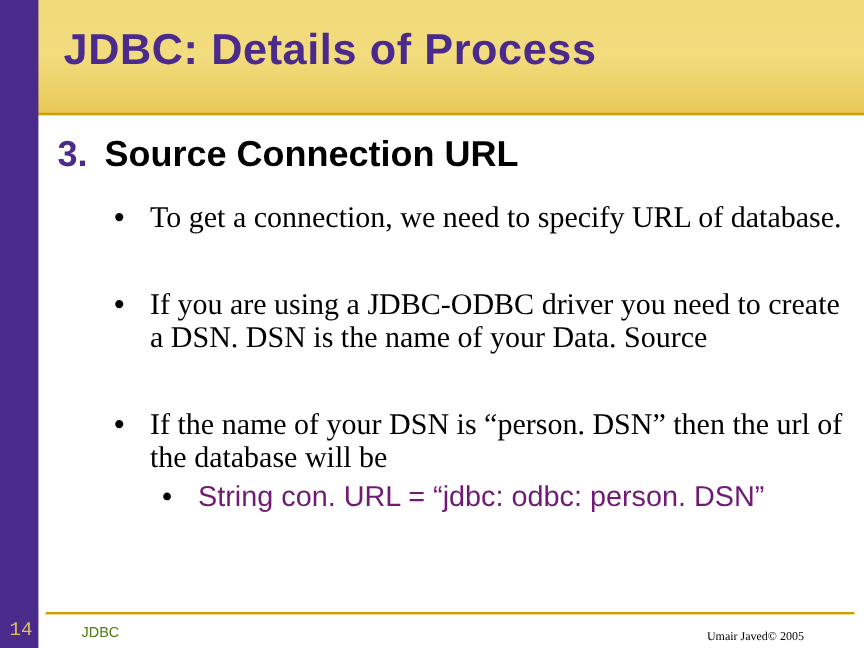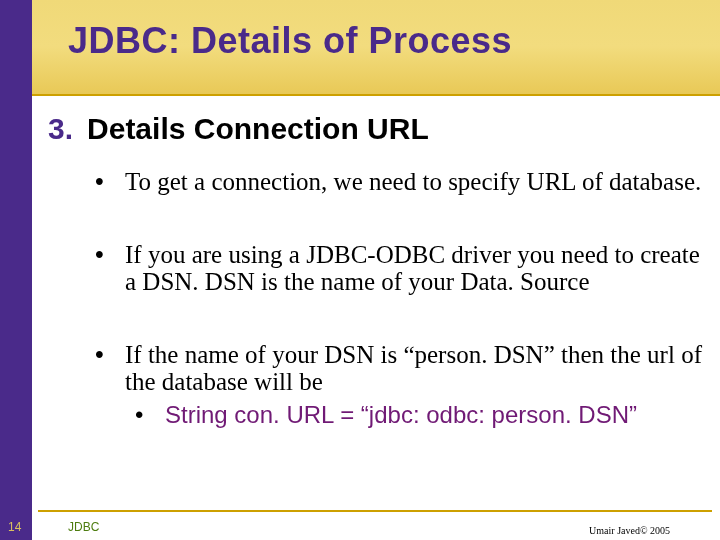--- a/index.html
+++ b/index.html
@@ -28,21 +28,21 @@
     position: absolute;
     top: 0;
     left: 0;
     width: 32px;
     height: 540px;
     background: #4a2a8a;
   }
   .slide-title {
     position: absolute;
     top: 20px;
-    left: 68px;
+    left: 53px;
     font-size: 36px;
     font-weight: bold;
     color: #4a2a8a;
     font-family: Arial, Helvetica, sans-serif;
     letter-spacing: 0.5px;
   }
   .section-row {
     position: absolute;
     top: 112px;
     left: 48px;
@@ -117,22 +117,22 @@
     right: 8px;
     top: 0;
     height: 2px;
     background: #cda000;
   }
   .page-num {
     position: absolute;
     left: 8px;
     bottom: 6px;
     color: #d8c060;
-    font-size: 12px;
-    font-family: Liberation Sans, sans-serif;
+    font-size: 16px;
+    font-family: Liberation Mono, monospace;
     text-align: center;
   }
   .footer-label {
     position: absolute;
     left: 68px;
     bottom: 6px;
     color: #4d7c0f;
     font-size: 12px;
     font-family: Arial, sans-serif;
   }
@@ -149,21 +149,21 @@
 </head>
 <body>
 
 <div class="header-band"></div>
 <div class="side-stripe"></div>
 
 <div class="slide-title">JDBC: Details of Process</div>
 
 <div class="section-row">
   <span class="section-num">3.</span>
-  <span class="section-head">Details Connection URL</span>
+  <span class="section-head">Source Connection URL</span>
 </div>
 
 <div class="bullets">
   <div class="b1">To get a connection, we need to specify URL of database.</div>
   <div class="b1">If you are using a JDBC-ODBC driver you need to create a DSN. DSN is the name of your Data. Source</div>
   <div class="b1">
     <span>If the name of your DSN is “person. DSN” then the url of the database will be</span>
     <div class="sub">String con. URL = “jdbc: odbc: person. DSN”</div>
   </div>
 </div>

